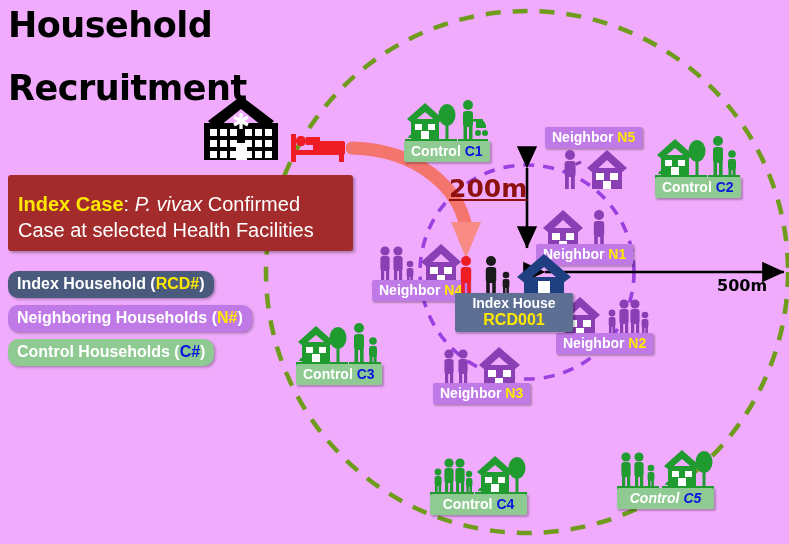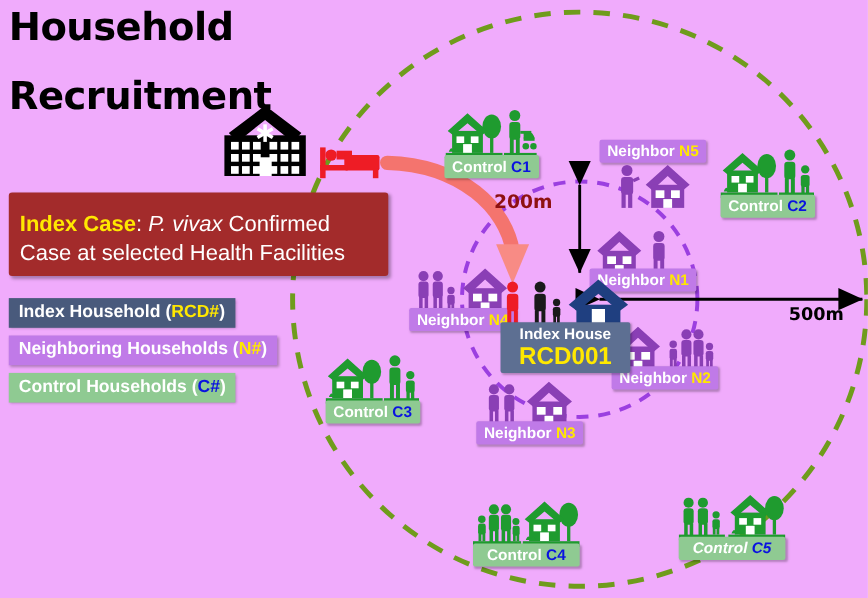--- a/index.html
+++ b/index.html
@@ -22,21 +22,21 @@
   
   #indexcase{position:absolute;left:8px;top:175px;width:345px;
              background:#a32b2b;border-radius:3px;padding:17px 10px 8px 10px;
              box-sizing:border-box;z-index:6;
              box-shadow:2px 2px 3px rgba(0,0,0,.30);}
   #indexcase .ln{font-size:20px;line-height:1.28;color:#ffffff;white-space:nowrap;}
   #indexcase .hl{color:#ffe800;font-weight:bold;}
   #indexcase .ital{font-style:italic;}
 
   
-  .legend{position:absolute;z-index:6;border-radius:0;
+  .legend{position:absolute;z-index:6;border-radius:10px;
           padding:4px 9px 5px 9px;box-sizing:border-box;
           font-size:16px;font-weight:bold;color:#ffffff;white-space:nowrap;
           box-shadow:1.5px 1.5px 2.5px rgba(0,0,0,.28);}
   #leg-index{left:8px;top:271px;background:#495a7c;}
   #leg-neigh{left:8px;top:305px;background:#c07ae8;}
   #leg-ctrl {left:8px;top:339px;background:#8fca92;}
   .legend .k-yellow{color:#ffe800;}
   .legend .k-blue{color:#0a12e0;}
 
   
@@ -46,26 +46,26 @@
   .hh .tag{position:relative;margin-top:-6px;border-radius:2px;
            padding:2px 7px 3px 7px;font-size:14px;font-weight:bold;
            color:#ffffff;white-space:nowrap;text-align:center;
            box-shadow:1.5px 1.5px 2px rgba(0,0,0,.25);}
   .tag-ctrl{background:#8fca92;}
   .tag-ctrl .id{color:#0a12e0;}
   .tag-neigh{background:#c07ae8;}
   .tag-neigh .id{color:#ffe800;}
   .tag-index{background:#5d6f92;padding:3px 10px 4px 10px;
              font-size:15px;line-height:1.15;}
-  .tag-index .id{color:#ffe800;display:block;font-size:22px;}
+  .tag-index .id{color:#ffe800;display:block;font-size:16px;}
 
   
   #lab200{position:absolute;left:449px;top:174px;z-index:7;
-          font-size:17px;font-weight:bold;color:#8e1111;
-          font-family:"DejaVu Sans","Liberation Sans",sans-serif;}
+          font-size:25px;font-weight:bold;color:#8e1111;
+          font-family:"DejaVu Sans","Liberation Sans",sans-serif;text-decoration:underline;}
   #lab500{position:absolute;left:717px;top:276px;z-index:7;
           font-size:16px;font-weight:bold;color:#000;
           font-family:"DejaVu Sans","Liberation Sans",sans-serif;}
 
   
   .ico{display:block;}
 </style>
 </head>
 <body>
 

